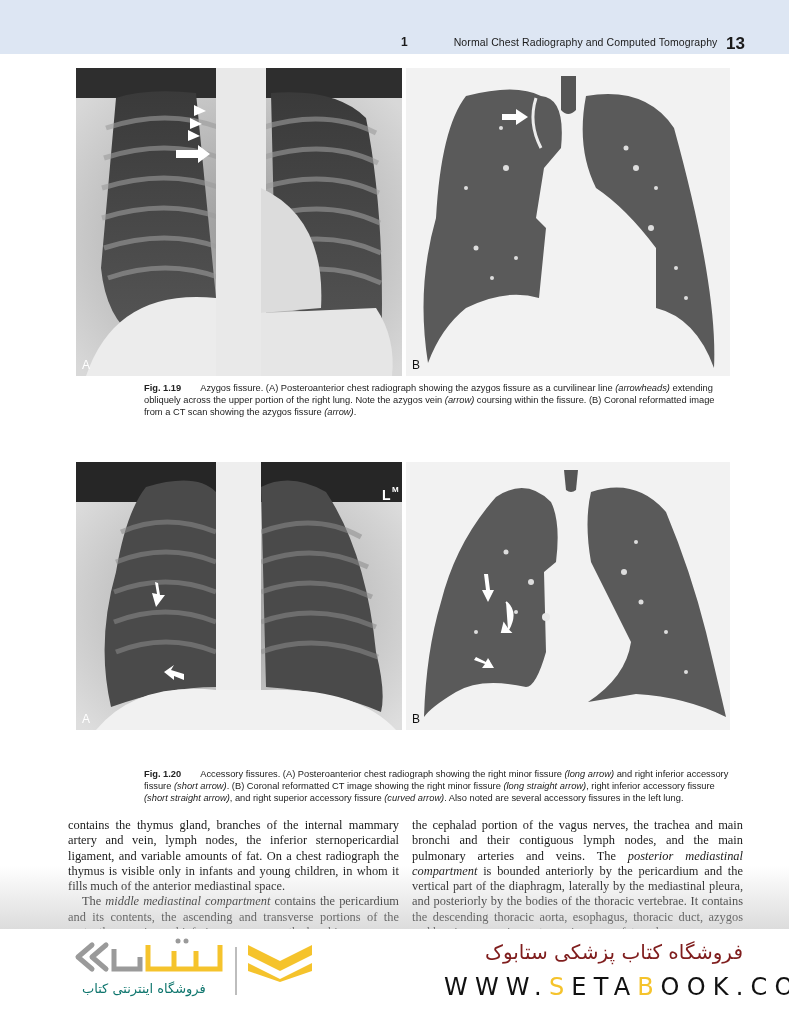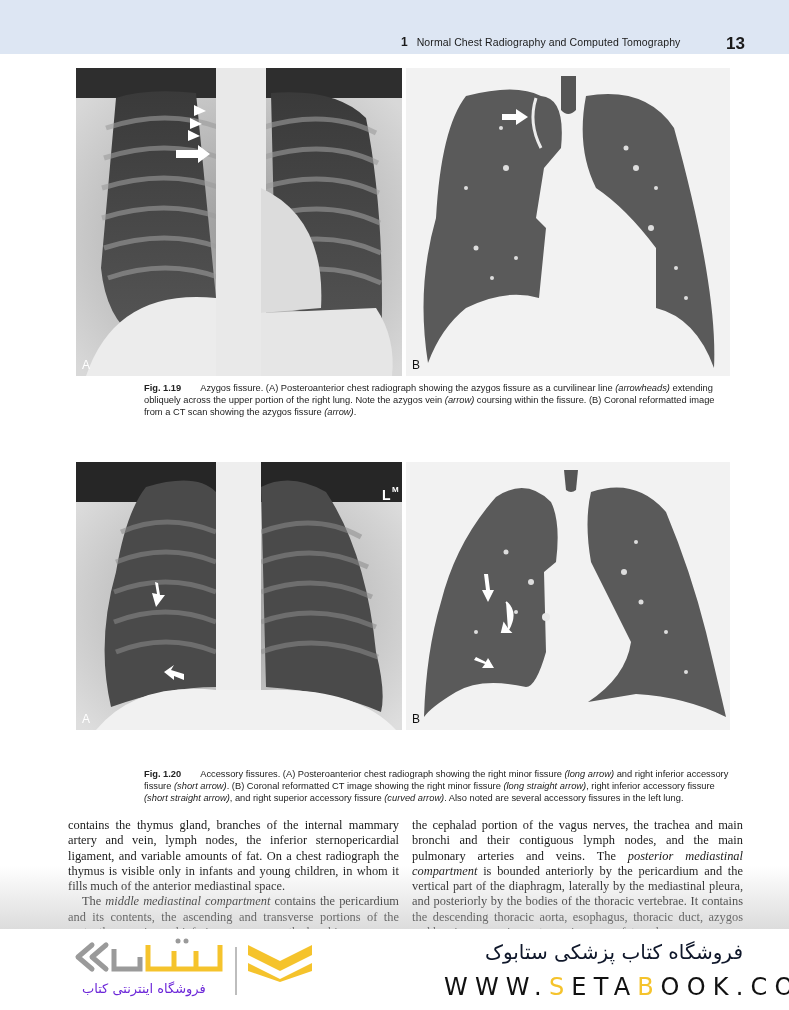--- a/index.html
+++ b/index.html
@@ -8,21 +8,21 @@
 
   .header-band {
     position: absolute; left: 0; top: 0; width: 789px; height: 54px;
     background: #dde6f3;
   }
   .running-head {
     position: absolute; top: 35px; left: 401px; font-size: 11px; color: #1a1a1a;
     white-space: nowrap; display: flex; align-items: baseline;
   }
   .running-head .chap-num { font-weight: bold; font-size: 12px; margin-right: 9px; }
-  .running-head .chap-title { font-size: 10.5px; letter-spacing: 0.1px; }
+  .running-head .chap-title { font-size: 10.5px; letter-spacing: 0.1px; margin-left: 37px; }
   .page-num { position: absolute; top: 34px; left: 726px; font-weight: bold; font-size: 17px; text-align: right; }
 
   .figure-panel { position: absolute; overflow: hidden; }
   .panel-label {
     position: absolute; left: 6px; bottom: 4px; font-size: 12px; color: #ffffff;
     font-family: "Liberation Sans", sans-serif;
   }
   .panel-label.dark { color: #111; }
 
   
@@ -50,26 +50,26 @@
   .fade {
     position: absolute; left: 0; top: 866px; width: 789px; height: 64px;
     background: linear-gradient(to bottom, rgba(255,255,255,0) 0%, rgba(190,190,190,0.55) 100%);
     pointer-events: none;
   }
   .footer {
     position: absolute; left: 0; top: 929px; width: 789px; height: 81px; background: #ffffff;
   }
   .logo-wrap { position: absolute; left: 70px; top: 8px; width: 250px; height: 65px; }
   .logo-text-fa {
-    position: absolute; left: 12px; top: 44px; font-size: 13px; color: #6d28d9; direction: rtl;
+    position: absolute; left: 12px; top: 44px; font-size: 13px; color: #0f766e; direction: rtl;
     font-family: "DejaVu Sans", sans-serif;
   }
   .logo-divider { position: absolute; left: 165px; top: 10px; width: 2px; height: 48px; background: #bdbdbd; }
   .store-fa {
-    position: absolute; left: 485px; top: 11px; font-size: 20px; color: #0f172a; direction: rtl;
+    position: absolute; left: 485px; top: 11px; font-size: 20px; color: #7f1d1d; direction: rtl;
     font-family: "DejaVu Sans", sans-serif; white-space: nowrap;
   }
   .store-url {
     position: absolute; left: 404px; top: 44px; font-size: 24px; letter-spacing: 7.2px;
     color: #111; font-family: "DejaVu Sans", sans-serif; white-space: nowrap; margin-left: 40px;
   }
   .store-url .accent { color: #f5c32c; }
 </style>
 </head>
 <body>

